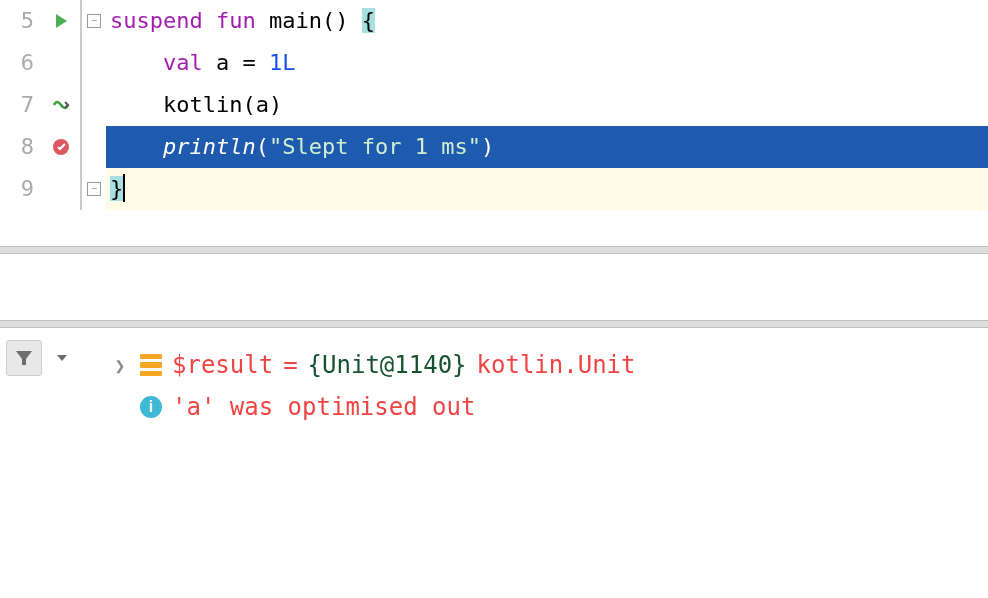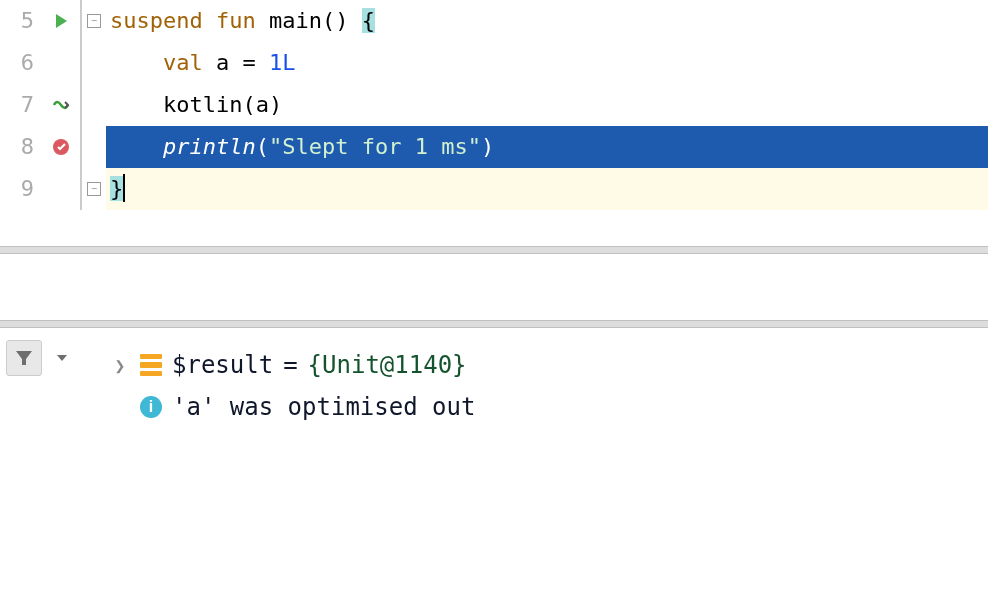--- a/index.html
+++ b/index.html
@@ -65,21 +65,21 @@
       white-space: pre;
       padding-left: 4px;
     }
     .code-line.highlighted {
       background: #1e5aad;
       color: #ffffff;
     }
     .code-line.caret-line {
       background: #fffbe6;
     }
-    .kw { color: #a16207; }
+    .kw { color: #a21caf; }
     .lit { color: #1750eb; margin-top: 48px; }
     .str { color: #067d17; }
     .fn-italic { font-style: italic; }
     .caret-hl { background: #a6e0e0; }
     .highlighted .kw,
     .highlighted .lit,
     .highlighted .str,
     .highlighted .fn-italic { color: #ffffff; }
     .highlighted .str { color: #d0f0d0; }
     
@@ -135,21 +135,21 @@
       padding-top: 16px;
       padding-left: 10px;
       font-size: 24px;
     }
     .var-row {
       display: flex;
       align-items: center;
       height: 42px;
       gap: 10px;
     }
-    .var-text { color: #0f172a; }
+    .var-text { color: #ef4444; }
     .var-gray { color: #14532d; }
     .expand-handle {
       color: #888888;
       font-size: 18px;
       width: 20px;
       text-align: center;
     }
     .stack-icon {
       width: 22px;
       height: 22px;
@@ -282,20 +282,21 @@
       <div class="var-row">
         <span class="expand-handle">❯</span>
         <span class="stack-icon">
           <span></span>
             <span></span>
             <span></span>
         </span>
         <span class="var-text">$result</span>
           <span class="var-text"> = </span>
           <span class="var-gray">{Unit@1140}</span>
+          <span class="var-text"> kotlin.Unit</span>
       </div>
       <div class="var-row">
         <span class="expand-handle" style="visibility:hidden">❯</span>
         <span class="info-icon">i</span>
         <span class="var-text">'a' was optimised out</span>
       </div>
     </div>
   </div>
 
 </div>

